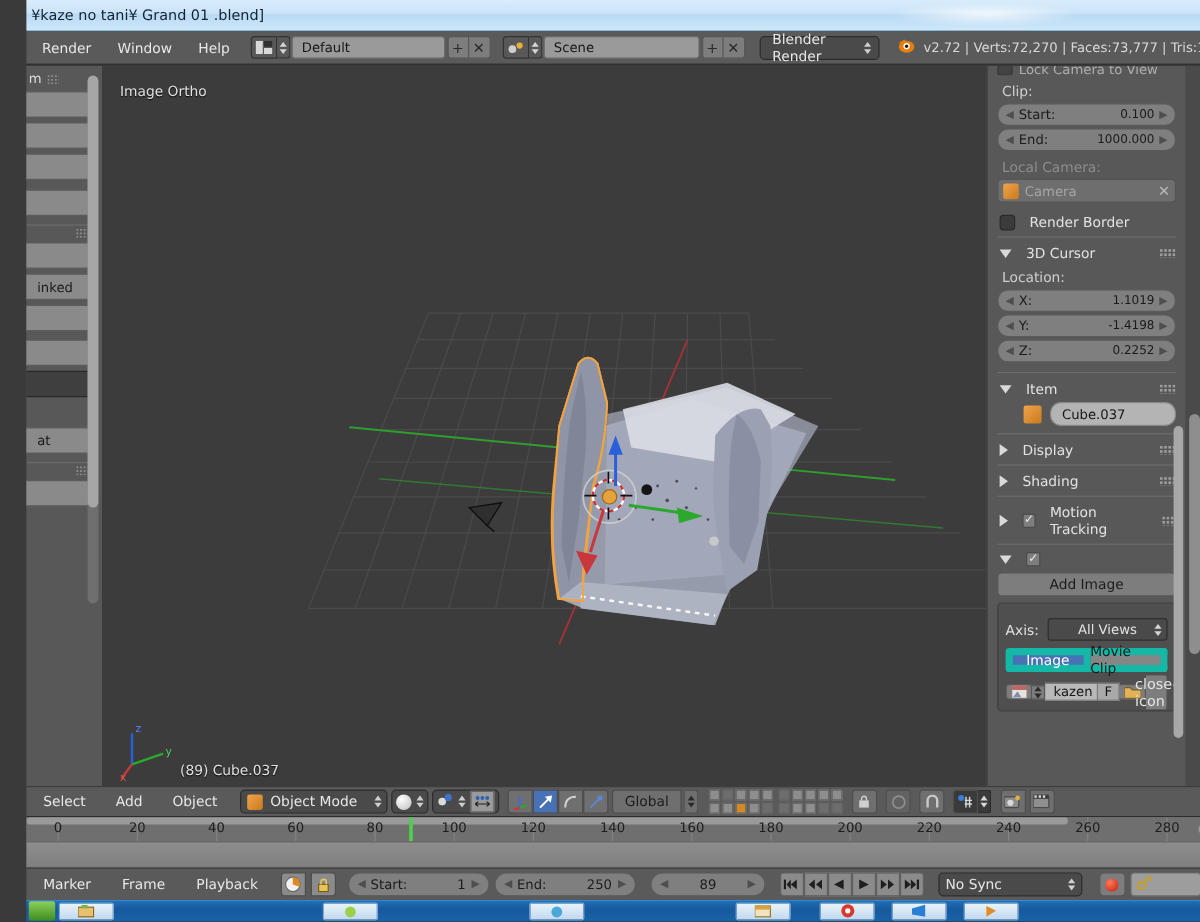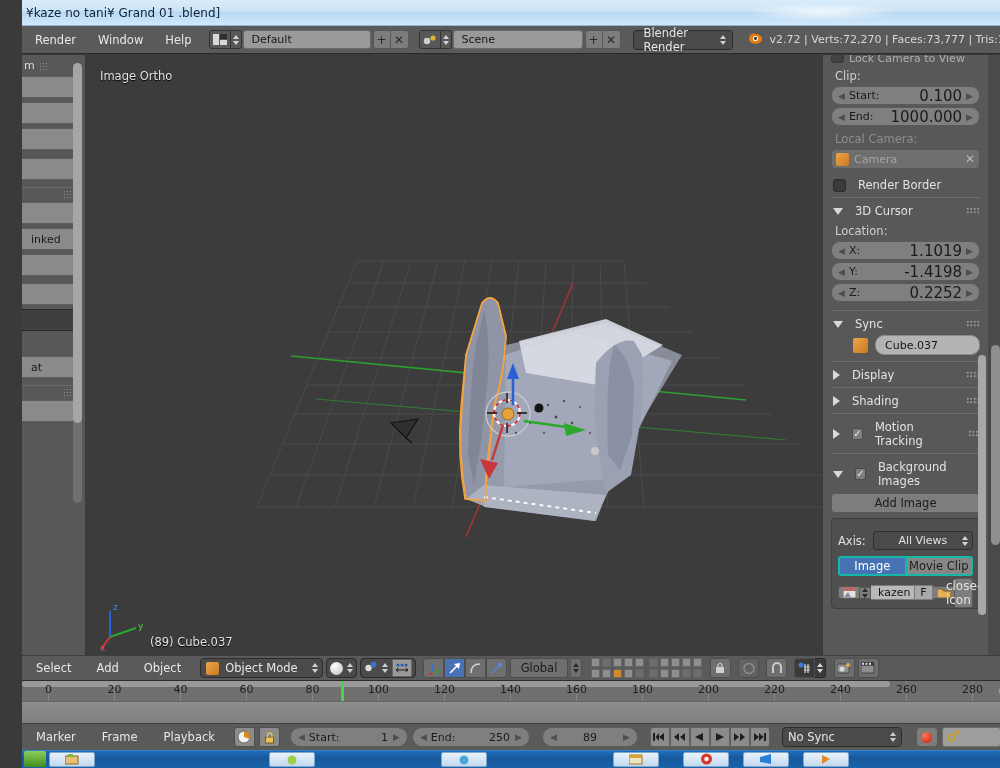--- a/index.html
+++ b/index.html
@@ -102,21 +102,21 @@
   .np-scroll { position:absolute; right:2px; top:300px; width:8px; height:260px; background:#a8a8a8; border-radius:4px;}
   .np-inner { padding:0 8px; }
   .np-label { font-size:11.5px; color:#cfcfcf; margin:6px 0 3px 4px;}
   .np-label.dim { color:#8d8d8d;}
   .np-slider {
     height:19px; background:#7f7f7f; border:1px solid #5a5a5a; border-radius:9px;
     display:flex; align-items:center; justify-content:space-between; padding:0 6px;
     color:#1b1b1b; font-size:11px; margin-bottom:2px;
   }
   .np-slider .lab { font-size:11px; }
-  .np-slider .val { font-size:15px; }
+  .np-slider .val { font-size:10px; }
   .arr { color:#4e4e4e; font-size:9px; }
   .np-idfield {
     height:20px;background:#6e6e6e;border:1px solid #555;border-radius:4px;
     display:flex;align-items:center;padding:0 4px;gap:5px;color:#a5a5a5;font-size:11px;
   }
   .np-row { display:flex; align-items:center; gap:12px; margin:6px 0 4px 2px; font-size:11.5px; color:#e2e2e2;}
   .tri { width:0;height:0; }
   .tri.down { border-left:5px solid transparent;border-right:5px solid transparent;border-top:7px solid #d9d9d9;}
   .tri.right{ border-top:5px solid transparent;border-bottom:5px solid transparent;border-left:7px solid #d9d9d9;}
   .np-sep { border-top:1px solid #6d6d6d; margin:5px 0 0 0;}
@@ -129,21 +129,21 @@
   .np-button {
     height:20px;background:#7d7d7d;border:1px solid #585858;border-radius:4px;
     display:flex;align-items:center;justify-content:center;color:#1c1c1c;font-size:11.5px; margin:5px 0;
   }
   .sub-card { background:#4f4f4f; border:1px solid #3e3e3e; border-radius:4px; padding:5px 6px; }
   .bgimg-hdr { display:flex; align-items:center; gap:6px; color:#e4e4e4; font-size:11.5px;}
   .axis-row { display:flex; align-items:center; gap:7px; margin-top:7px;}
   .axis-dd { flex:1; height:19px; background:#4a4a4a;border:1px solid #2e2e2e;border-radius:3px;
     display:flex;align-items:center;justify-content:center;color:#e3e3e3;font-size:11px; position:relative;}
   .seg { display:flex; margin-top:6px; height:20px;}
-  .seg div { flex:1; display:flex;align-items:center;justify-content:center;font-size:11.5px;border:2px solid #14b8a6;}
+  .seg div { flex:1; display:flex;align-items:center;justify-content:center;font-size:11.5px;border:6px solid #14b8a6;}
   .seg .on { background:#4772b3; color:#fff; border-radius:3px 0 0 3px;}
   .seg .off{ background:#868686; color:#1b1b1b; border-radius:0 3px 3px 0; border-left:none;}
   .file-row { display:flex; margin-top:6px; height:21px; align-items:center;}
 
   
   .farpanel {
     position:absolute; left:980px; top:55px; width:20px; height:600px;
     background:#5a5a5a; border-left:1px solid #303030; overflow:hidden;
   }
   .fp-box { margin:6px 3px; height:26px; background:#747474; border:1px solid #555; border-radius:4px;}
@@ -486,21 +486,21 @@
       <div class="np-slider">
         <span class="arr">◀</span>
         <span class="lab" style="margin-right:auto;margin-left:4px;">Z:</span>
         <span class="val" style="margin-right:4px;">0.2252</span>
         <span class="arr">▶</span>
       </div>
 
       <div class="np-sep" style="margin-top:8px;"></div>
       <div class="np-row">
         <span class="tri down"></span>
-        <span>Sync</span>
+        <span>Item</span>
         <span class="hdr-grip"></span>
       </div>
       <div style="display:flex;align-items:center;gap:7px;margin:4px 0 6px 2px;padding-left:20px;">
         <span class="cubeicon" style="width:15px;height:15px;"></span>
         <span style="flex:1;height:20px;background:#b4b4b4;border:1px solid #8a8a8a;border-radius:9px;display:flex;align-items:center;padding-left:9px;color:#161616;font-size:11px;">Cube.037</span>
       </div>
 
       <div class="np-sep"></div>
       <div class="np-row">
         <span class="tri right"></span>
@@ -517,21 +517,20 @@
       <div class="np-row">
         <span class="tri right"></span>
         <span class="chk">✓</span>
         <span>Motion Tracking</span>
         <span class="hdr-grip"></span>
       </div>
       <div class="np-sep"></div>
       <div class="np-row">
         <span class="tri down"></span>
         <span class="chk">✓</span>
-        <span>Background Images</span>
       </div>
 
       <div class="np-button">Add Image</div>
 
       <div class="sub-card">
 
         <div class="axis-row">
           <span style="font-size:11.5px;color:#e0e0e0;">Axis:</span>
           <span class="axis-dd">
             <span>All Views</span>

